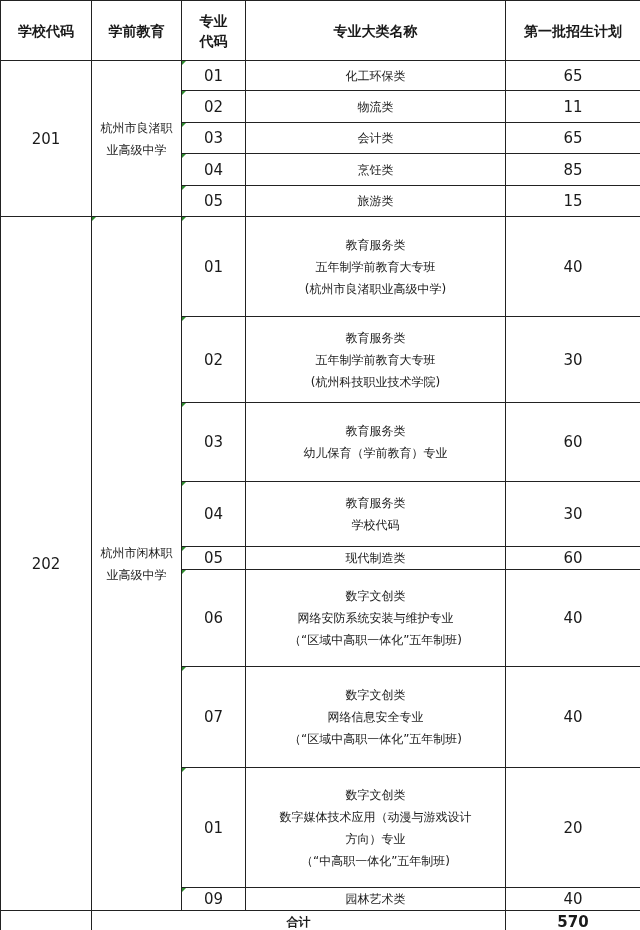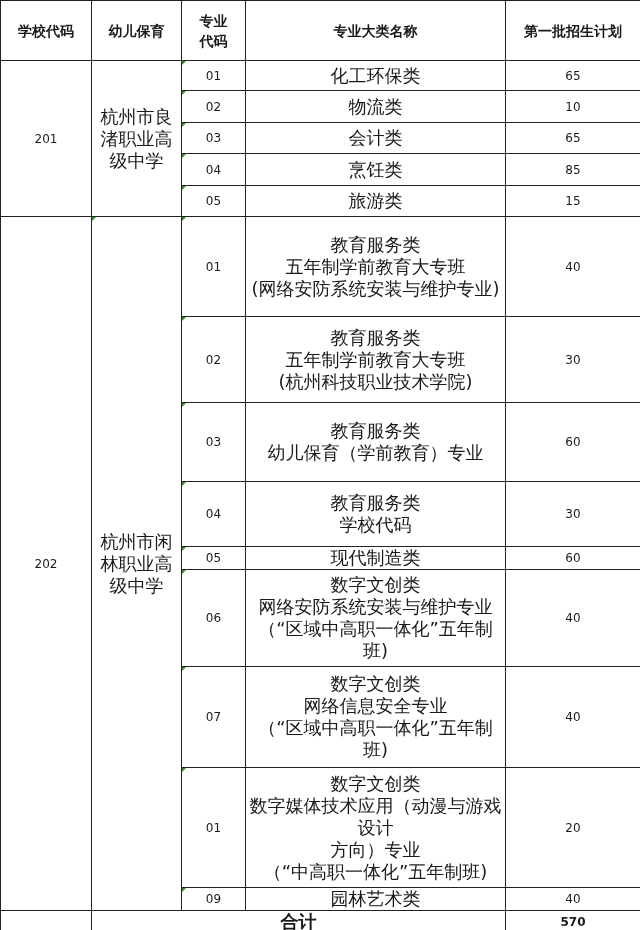--- a/index.html
+++ b/index.html
@@ -1,40 +1,40 @@
 <!DOCTYPE html>
 <html><head>
 <meta charset="utf-8">
 <style>
   html, body { margin: 0; padding: 0; background: #ffffff; }
   body { width: 640px; height: 930px; overflow: hidden; font-family: "DejaVu Sans", "Liberation Sans", sans-serif; color: #1a1a1a; }
   table { border-collapse: collapse; table-layout: fixed; width: 640px; position: absolute; left: 0; top: 0; }
-  td, th { border: 1px solid #222; text-align: center; vertical-align: middle; padding: 0 2px; font-size: 18px; line-height: 22px; position: relative; font-weight: normal; }
+  td, th { border: 1px solid #222; text-align: center; vertical-align: middle; padding: 0 2px; font-size: 12px; line-height: 22px; position: relative; font-weight: normal; }
   th { font-weight: bold; font-size: 14px; line-height: 20px; }
   .marker::before { content: ""; position: absolute; left: 0; top: 0; width: 0; height: 0; border-top: 4px solid #2e8b2e; border-right: 4px solid transparent; }
   .school-name { line-height: 22px; padding: 0 3px; }
   .major-name span { display: block; }
   .total-label, .total-value { font-weight: bold; }
-  .num { font-size: 12px; }
+  .num { font-size: 15px; }
 </style>
 </head>
 <body>
 
 <table>
   <colgroup>
     <col style="width:91px">
     <col style="width:90px">
     <col style="width:64px">
     <col style="width:260px">
     <col style="width:135px">
   </colgroup>
   <thead>
     <tr style="height:60px">
       <th>学校代码</th>
-      <th>幼儿保育</th>
+      <th>学前教育</th>
       <th>
         <span style="display:block">专业</span>
         <span style="display:block">代码</span>
       </th>
       <th>专业大类名称</th>
       <th>第一批招生计划</th>
     </tr>
   </thead>
   <tbody>
 
@@ -45,21 +45,21 @@
       <td class="major-name">
           <span>化工环保类</span>
         </td>
       <td class="num">65</td>
     </tr>
     <tr style="height:32px">
       <td class="marker num">02</td>
       <td class="major-name">
           <span>物流类</span>
         </td>
-      <td class="num">10</td>
+      <td class="num">11</td>
     </tr>
     <tr style="height:31px">
       <td class="marker num">03</td>
       <td class="major-name">
           <span>会计类</span>
         </td>
       <td class="num">65</td>
     </tr>
     <tr style="height:32px">
       <td class="marker num">04</td>
@@ -76,21 +76,21 @@
       <td class="num">15</td>
     </tr>
 
     <tr style="height:100px">
       <td rowspan="9" class="num">202</td>
       <td rowspan="9" class="school-name marker">杭州市闲林职业高级中学</td>
       <td class="marker num">01</td>
       <td class="major-name">
         <span>教育服务类</span>
         <span>五年制学前教育大专班</span>
-        <span>(网络安防系统安装与维护专业)</span>
+        <span>(杭州市良渚职业高级中学)</span>
       </td>
       <td class="num">40</td>
     </tr>
     <tr style="height:86px">
       <td class="marker num">02</td>
       <td class="major-name">
         <span>教育服务类</span>
         <span>五年制学前教育大专班</span>
         <span>(杭州科技职业技术学院)</span>
       </td>

